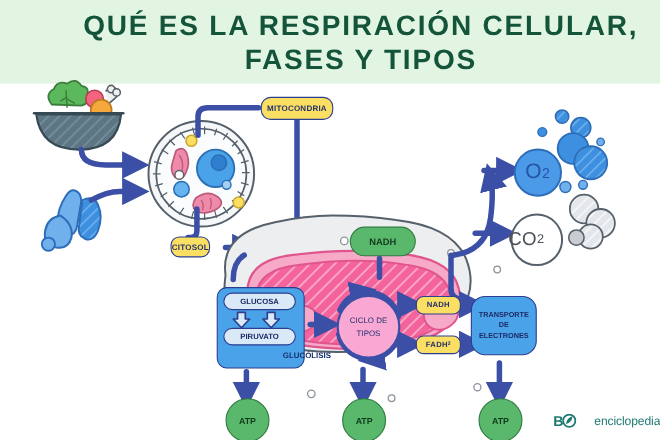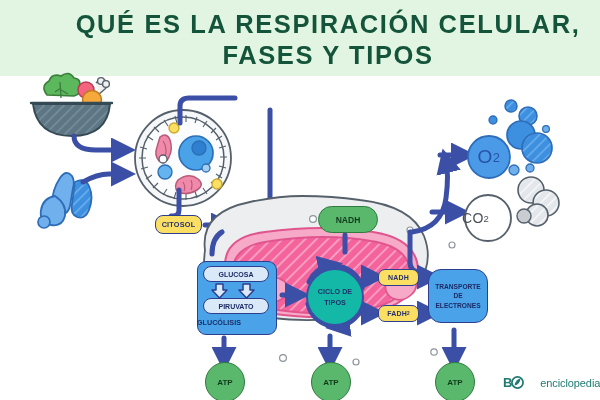--- a/index.html
+++ b/index.html
@@ -37,46 +37,46 @@
   }
   .chip-blue{
     background:#4aa3e8;border:1.6px solid #2c3e8f;
     color:#1d2a66;font-weight:700;
   }
   .chip-lightblue{
     background:#d9e9f7;border:1.6px solid #2c3e8f;border-radius:10px;
     color:#1d2a66;font-weight:700;
   }
   .chip-white{
-    background:#14b8a6;border:2.2px solid #3a4fa5;border-radius:50%;
-    color:#22306d;font-weight:700;line-height:11px;
+    background:#f9a8d4;border:2.2px solid #3a4fa5;border-radius:50%;
+    color:#22306d;font-weight:400;line-height:11px;
   }
 
   
   #chip-mitocondria{left:237px;top:88px;width:66px;height:21px;font-size:7.3px;}
-  #chip-citosol{left:155px;top:215px;width:47px;height:19px;font-size:7.3px;border-radius:8px;}
+  #chip-citosol{left:155px;top:215px;width:36px;height:19px;font-size:7.3px;border-radius:8px;}
   #chip-nadh-green{left:318px;top:206px;width:60px;height:27px;font-size:8.5px;}
   #chip-nadh-yellow{left:378px;top:269px;width:41px;height:17px;font-size:7px;border-radius:7px;}
   #chip-fadh2{left:378px;top:305px;width:41px;height:17px;font-size:7px;border-radius:7px;}
   #chip-transporte{
     left:428px;top:269px;width:60px;height:54px;font-size:6.6px;line-height:9.5px;
     border-radius:13px;flex-direction:column;
   }
   #chip-krebs{left:306px;top:268px;width:58px;height:58px;font-size:7.2px;}
 
   
   #glycolysis-box{
     position:absolute;left:197px;top:261px;width:78px;height:72px;
     background:#4aa3e8;border:1.8px solid #2c3e8f;border-radius:9px;
   }
   #chip-glucosa{left:203px;top:266px;width:66px;height:16px;font-size:7px;}
   #chip-piruvato{left:203px;top:298px;width:66px;height:16px;font-size:7px;}
   #label-glucolisis{
-    position:absolute;left:197px;top:318px;width:78px;text-align:left;
-    color:#17306b;font-size:7.2px;font-weight:700;
+    position:absolute;left:197px;top:318px;width:78px;text-align:center;
+    color:#17306b;font-size:7.2px;font-weight:700;padding-left:43px;
   }
 
   
   .atp{
     position:absolute;width:38px;height:38px;border-radius:50%;
     background:#59b86b;border:1.7px solid #2f7a40;
     display:flex;align-items:center;justify-content:center;
     color:#103a1c;font-size:8px;font-weight:700;
   }
   #atp-1{left:205px;top:362px;}
@@ -85,21 +85,21 @@
 
   
   #label-o2{
     position:absolute;left:466px;top:134px;width:46px;height:46px;
     display:flex;align-items:center;justify-content:center;
     color:#2753a8;font-size:19px;font-weight:400;letter-spacing:.5px;
   }
   #label-co2{
     position:absolute;left:462px;top:194px;width:52px;height:48px;
     display:flex;align-items:center;justify-content:flex-start;
-    color:#4a4f58;font-size:14px;font-weight:400;letter-spacing:.3px;
+    color:#4a4f58;font-size:17px;font-weight:400;letter-spacing:.3px;
   }
   sub{font-size:.68em;}
 
   
   #logo{
     position:absolute;left:503px;top:375px;
     display:flex;align-items:center;color:#1f7a72;
     font-size:11px;font-weight:400;letter-spacing:-.1px;
   }
   #logo-b{font-weight:700;font-size:13px;}
@@ -281,20 +281,21 @@
     </g>
 
     <g fill="none" stroke="#3a4fa5" stroke-width="5" stroke-linecap="round">
       <path d="M309,282 a28,28 0 0 1 20,-16" marker-end="url(#arrowBlue)"></path>
       <path d="M361,309 a28,28 0 0 1 -22,17" marker-end="url(#arrowBlue)"></path>
       <path d="M336,326 a28,28 0 0 1 -28,-22"></path>
       <path d="M334,266 a28,28 0 0 1 28,22"></path>
     </g>
   </svg>
 
+  <div class="chip chip-yellow" id="chip-mitocondria">MITOCONDRIA</div>
 
   <div class="chip chip-yellow" id="chip-citosol">CITOSOL</div>
 
   <div class="chip chip-green" id="chip-nadh-green">NADH</div>
 
   <div class="chip chip-yellow" id="chip-nadh-yellow">NADH</div>
 
   <div class="chip chip-yellow" id="chip-fadh2">
     <span>FADH</span>
       <sub>2</sub>

